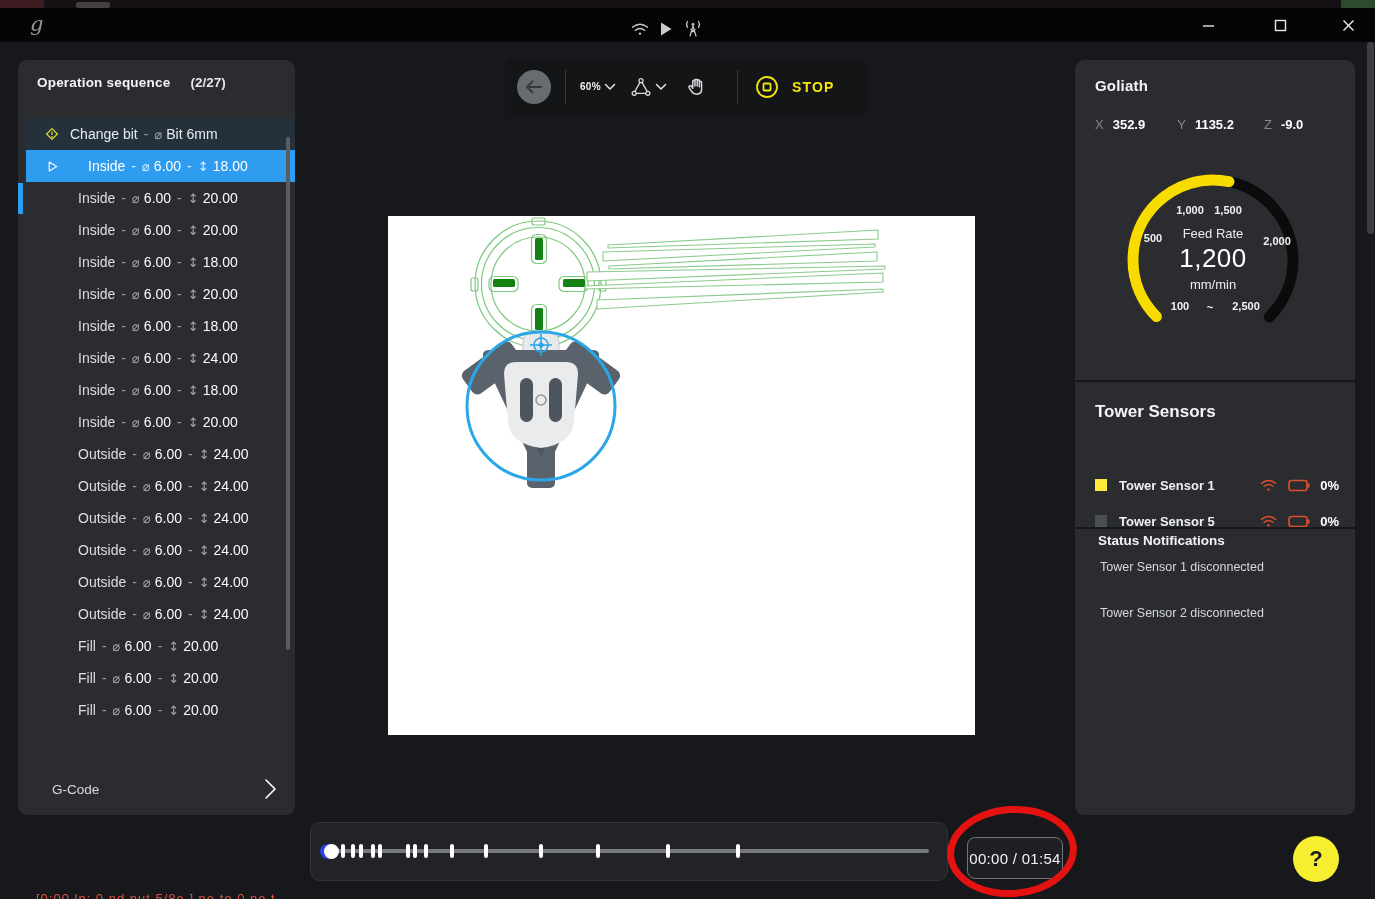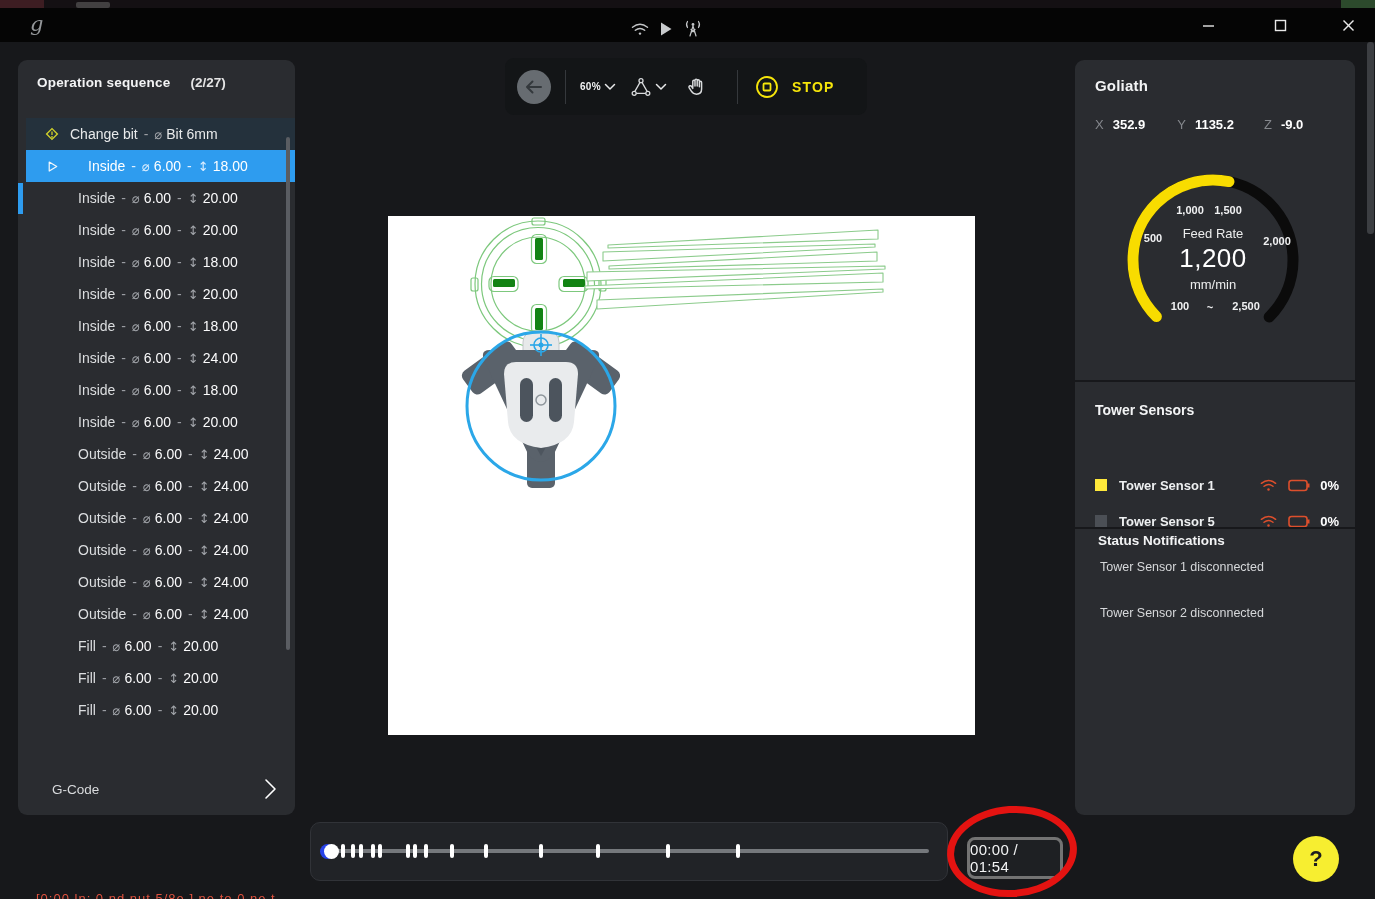--- a/index.html
+++ b/index.html
@@ -63,36 +63,36 @@
   .coord-lab{color:#84878c;margin-right:9px;}
   .coord-val{color:#ffffff;font-weight:bold;}
   .coords .gap1{width:32px;}  .coords .gap2{width:30px;}
   .gauge-box{position:absolute;left:50px;top:112px;width:176px;height:176px;}
   .gauge-box svg{position:absolute;left:0;top:0;}
   .glab{position:absolute;transform:translate(-50%,-50%);color:#f0f1f2;font-size:11px;font-weight:bold;white-space:nowrap;}
   .gtitle{position:absolute;transform:translate(-50%,-50%);color:#eceded;font-size:13px;white-space:nowrap;}
   .gvalue{position:absolute;transform:translate(-50%,-50%);color:#ffffff;font-size:26px;font-weight:normal;letter-spacing:.5px;white-space:nowrap;}
   .gunit{position:absolute;transform:translate(-50%,-50%);color:#eceded;font-size:13px;white-space:nowrap;}
   .rp-divider{position:absolute;left:0;width:280px;height:2px;background:#17181b;}
-  .sens-title{position:absolute;left:20px;top:342px;font-size:14px;font-weight:bold;color:#f3f4f5;}
+  .sens-title{position:absolute;left:20px;top:342px;font-size:17px;font-weight:bold;color:#f3f4f5;}
   .sensor-row{position:absolute;left:20px;width:244px;height:24px;display:flex;align-items:center;margin-top:26px;}
   .sw{width:12px;height:12px;margin-right:12px;flex:0 0 12px;}
   .sens-label{font-size:13px;font-weight:bold;color:#eef0f1;flex:1;}
   .sens-icons{display:flex;align-items:center;}
   .sens-pct{font-size:13px;font-weight:bold;color:#ffffff;margin-left:8px;}
   .notif-title{position:absolute;left:23px;top:473px;font-size:13.5px;font-weight:bold;color:#f3f4f5;}
   .notif-item{position:absolute;left:25px;font-size:12.5px;color:#d6d8da;}
   .right-scrollthumb{position:absolute;left:1367px;top:42px;width:7px;height:192px;background:#3c3e42;border-radius:3px;}
   
   .timeline{position:absolute;left:310px;top:822px;width:638px;height:59px;background:#212327;border:1px solid #313338;border-radius:10px;box-sizing:border-box;}
   .tl-track{position:absolute;left:18px;top:26px;width:600px;height:4px;background:#75787c;border-radius:2px;cursor:pointer;}
   .tl-tick{position:absolute;top:-5px;width:4px;height:14px;background:#ffffff;border-radius:2px;transform:translateX(-50%);}
   .tl-playhead-blue{position:absolute;left:9px;top:20.5px;width:15px;height:15px;border-radius:50%;background:#2742e8;}
   .tl-playhead{position:absolute;left:13px;top:20.5px;width:15px;height:15px;border-radius:50%;background:#ffffff;cursor:grab;}
-  .timebox{position:absolute;left:967px;top:837px;width:96px;height:42px;background:#1e2023;border:3px solid #737373;border-radius:8px;display:flex;align-items:center;justify-content:center;box-sizing:border-box;}
+  .timebox{position:absolute;left:967px;top:837px;width:96px;height:42px;background:#1e2023;border:1px solid #737373;border-radius:8px;display:flex;align-items:center;justify-content:center;box-sizing:border-box;}
   .timebox span{color:#f2f3f4;font-size:15px;letter-spacing:.3px;}
   .red-ellipse{position:absolute;left:947px;top:806px;width:130px;height:91px;border:7px solid #e41311;border-radius:50%;transform:rotate(-4deg);box-sizing:border-box;pointer-events:none;}
   .help-btn{position:absolute;left:1293px;top:836px;width:46px;height:46px;border-radius:50%;background:#f7ee30;display:flex;align-items:center;justify-content:center;cursor:pointer;}
   .help-btn span{color:#1d1d1f;font-size:22px;font-weight:bold;}
   .clipped-red{position:absolute;left:36px;top:891px;height:9px;overflow:hidden;color:#e0523f;font-size:13px;letter-spacing:1px;white-space:nowrap;}
 </style>
 </head>
 <body>
 
 <div class="top-strip">

